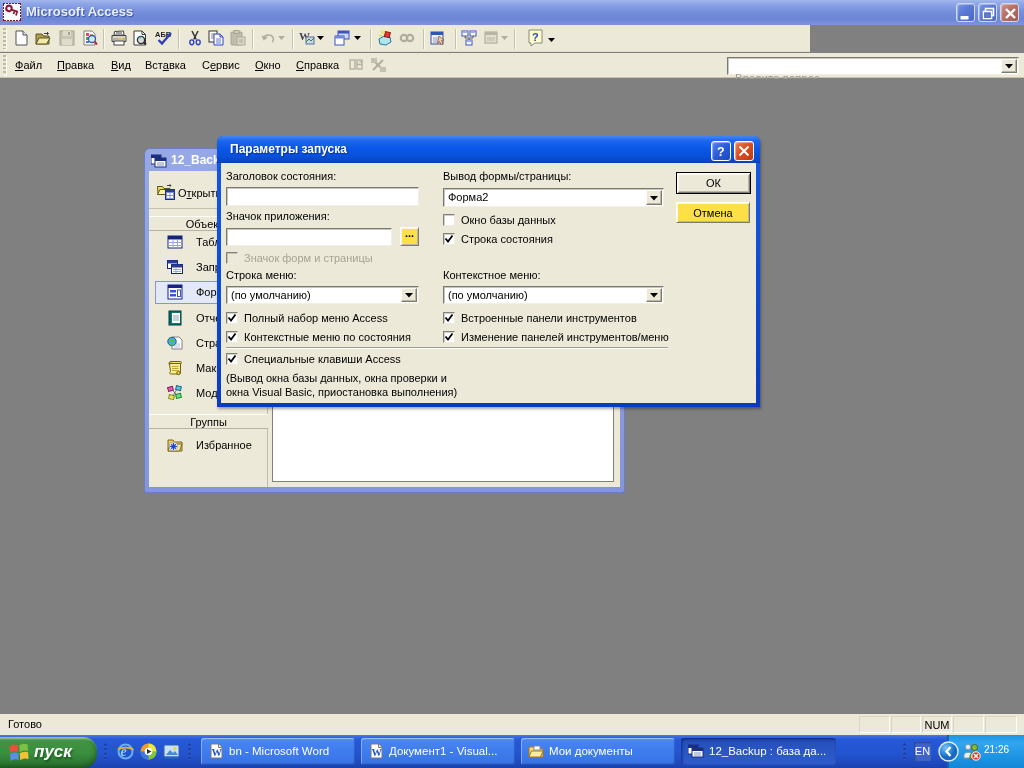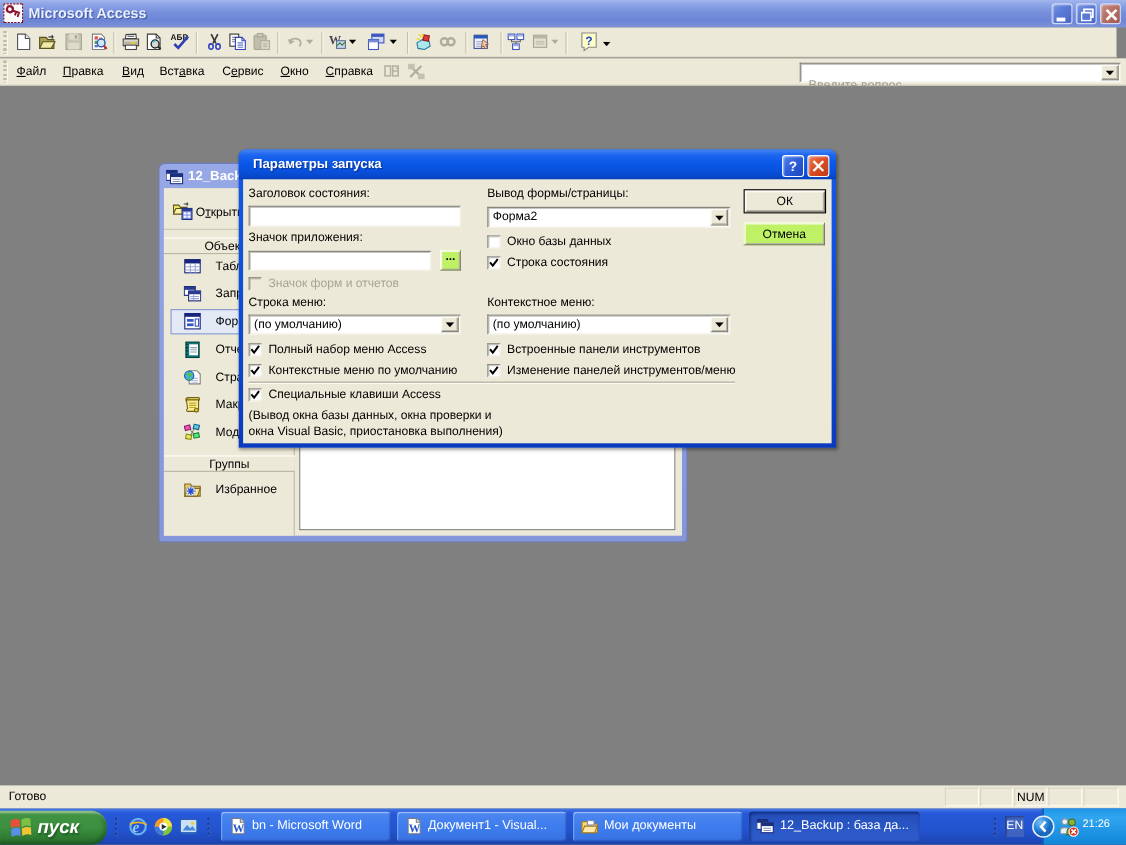--- a/index.html
+++ b/index.html
@@ -5,21 +5,21 @@
 html,body{width:1024px;height:768px;overflow:hidden;font-family:"Liberation Sans",sans-serif;}
 .abs{position:absolute}
 body{position:relative;background:#808080}
 .tbtn{top:3px;width:19px;height:19px;border-radius:3px;border:1px solid #cfdaf4;background:linear-gradient(135deg,#7b97e2 0%,#5c7bd6 40%,#4a67c6 100%);box-shadow:inset 1px 1px 1px rgba(255,255,255,.4)}
 .tbtn-close{background:linear-gradient(135deg,#cd9289 0%,#b97268 40%,#a45a4e 100%)}
 .sep{width:1px;height:20px;background:#c5c2ad;box-shadow:1px 0 0 #fbfaf2}
 .grip{width:3px;background-image:repeating-linear-gradient(180deg,#bcb9a4 0px,#bcb9a4 2px,transparent 2px,transparent 4px);box-shadow:1px 1px 0 #fdfcf6}
 .mi{font-size:11px;color:#000;top:6px;white-space:nowrap}
 .u{text-decoration:underline}
 .field{background:#fff;border:1px solid #7b7a6f;border-bottom-color:#f2efe4;border-right-color:#f2efe4;box-shadow:inset 1px 1px 0 rgba(90,90,80,.35)}
-.btn3d{background:#bef264;border:1px solid;border-color:#fffdf4 #7d7c70 #7d7c70 #fffdf4;box-shadow:inset 1px 1px 0 #f8f6ec,inset -1px -1px 0 #b8b5a4}
+.btn3d{background:#fde047;border:1px solid;border-color:#fffdf4 #7d7c70 #7d7c70 #fffdf4;box-shadow:inset 1px 1px 0 #f8f6ec,inset -1px -1px 0 #b8b5a4}
 .cbx{width:12px;height:12px;background:#fff;border:1px solid #828178;border-bottom-color:#eeebe0;border-right-color:#eeebe0;box-shadow:inset 1px 1px 0 rgba(100,100,90,.3)}
 .cblab{position:absolute;left:18px;top:0;font-size:11px;white-space:nowrap}
 .combo-btn{position:absolute;right:1px;top:1px;width:16px;background:#ece9d8;border:1px solid;border-color:#fffdf4 #7d7c70 #7d7c70 #fffdf4;box-shadow:inset -1px -1px 0 #b8b5a4}
 .combo-btn svg{position:absolute;left:3px;top:50%;margin-top:-2px}
 .dbi{left:18px;width:16px;height:16px}
 .dbl{left:47px;font-size:11px;white-space:nowrap}
 .dlgbtn{top:5px;width:20px;height:20px;border-radius:3px;border:1px solid #fff;box-shadow:inset 1px 1px 1px rgba(255,255,255,.45)}
 .dlgbtn svg{position:absolute;left:0;top:0}
 .lab{font-size:11px;color:#000;white-space:nowrap}
 .ctext{position:absolute;left:4px;top:2px;font-size:11px;white-space:nowrap}
@@ -56,21 +56,21 @@
         </g>
       </svg></div>
  <div class="abs tbtn tbtn-close" style="left:1000px"><svg width="19" height="19">
         <g stroke="#fff" stroke-width="2.4">
           <line x1="5" y1="5" x2="14" y2="14"></line>
           <line x1="14" y1="5" x2="5" y2="14"></line>
         </g>
       </svg></div>
 </div>
 
-<div class="abs" id="toolbar" style="left:0;top:25px;width:1015px;height:27px;background:#ece9d8;border-bottom:1px solid #e0dcc8">
+<div class="abs" id="toolbar" style="left:0;top:25px;width:810px;height:27px;background:#ece9d8;border-bottom:1px solid #e0dcc8">
  <div class="abs grip" style="left:3px;top:3px;height:21px"></div>
  <svg class="abs" style="left:13px;top:5px" width="16" height="16">
       <path d="M3 1h7l4 4v10H3z" fill="#fff" stroke="#50505a"></path>
       <path d="M10 1v4h4" fill="#e8e8ee" stroke="#50505a"></path>
     </svg>
  <svg class="abs" style="left:35px;top:5px" width="16" height="16">
       <path d="M1 4h6l1.5 2H14v8H1z" fill="#ad9e52" stroke="#5c5420"></path>
       <path d="M1 14l3-6h11l-3.5 6z" fill="#f0e9a8" stroke="#5c5420"></path>
       <path d="M9 3.5h4.5M13.5 3.5l-1.5-1.5M13.5 3.5l-1.5 1.5" stroke="#404040" fill="none"></path>
     </svg>
@@ -443,21 +443,21 @@
     </div>
  <div class="abs" style="left:4px;top:27px;width:535px;height:240px;background:#ece9d8">
 
   <div class="abs lab" style="left:5px;top:7px">Заголовок состояния:</div>
   <div class="abs field" style="left:5px;top:24px;width:193px;height:19px"></div>
   <div class="abs lab" style="left:5px;top:47px">Значок приложения:</div>
   <div class="abs field" style="left:5px;top:65px;width:166px;height:18px"></div>
   <div class="abs btn3d" style="left:179px;top:64px;width:19px;height:19px;font-size:11px;text-align:center;line-height:11px;font-weight:bold">...</div>
   <div class="abs" style="left:5px;top:89px">
         <span class="cbx abs" style="background:#ece9d8"></span>
-        <span class="cblab" style="color:#a7a494">Значок форм и отчетов</span>
+        <span class="cblab" style="color:#a7a494">Значок форм и страницы</span>
       </div>
   <div class="abs lab" style="left:5px;top:106px">Строка меню:</div>
   <div class="abs field" style="left:5px;top:123px;width:193px;height:18px">
         <div class="ctext">(по умолчанию)</div>
         <div class="combo-btn" style="height:14px">
           <svg width="9" height="5">
             <path d="M0 0h8l-4 4.5z" fill="#000"></path>
           </svg>
         </div>
       </div>
@@ -495,21 +495,21 @@
         <svg class="chk" width="10" height="10">
           <path d="M1.5 4.5l2.5 3 4.5-6" fill="none" stroke="#000" stroke-width="1.8"></path>
         </svg>
         <span class="cblab">Полный набор меню Access</span>
       </div>
   <div class="abs" style="left:5px;top:168px">
         <span class="cbx abs"></span>
         <svg class="chk" width="10" height="10">
           <path d="M1.5 4.5l2.5 3 4.5-6" fill="none" stroke="#000" stroke-width="1.8"></path>
         </svg>
-        <span class="cblab">Контекстные меню по умолчанию</span>
+        <span class="cblab">Контекстные меню по состояния</span>
       </div>
   <div class="abs" style="left:222px;top:149px">
         <span class="cbx abs"></span>
         <svg class="chk" width="10" height="10">
           <path d="M1.5 4.5l2.5 3 4.5-6" fill="none" stroke="#000" stroke-width="1.8"></path>
         </svg>
         <span class="cblab">Встроенные панели инструментов</span>
       </div>
   <div class="abs" style="left:222px;top:168px">
         <span class="cbx abs"></span>

